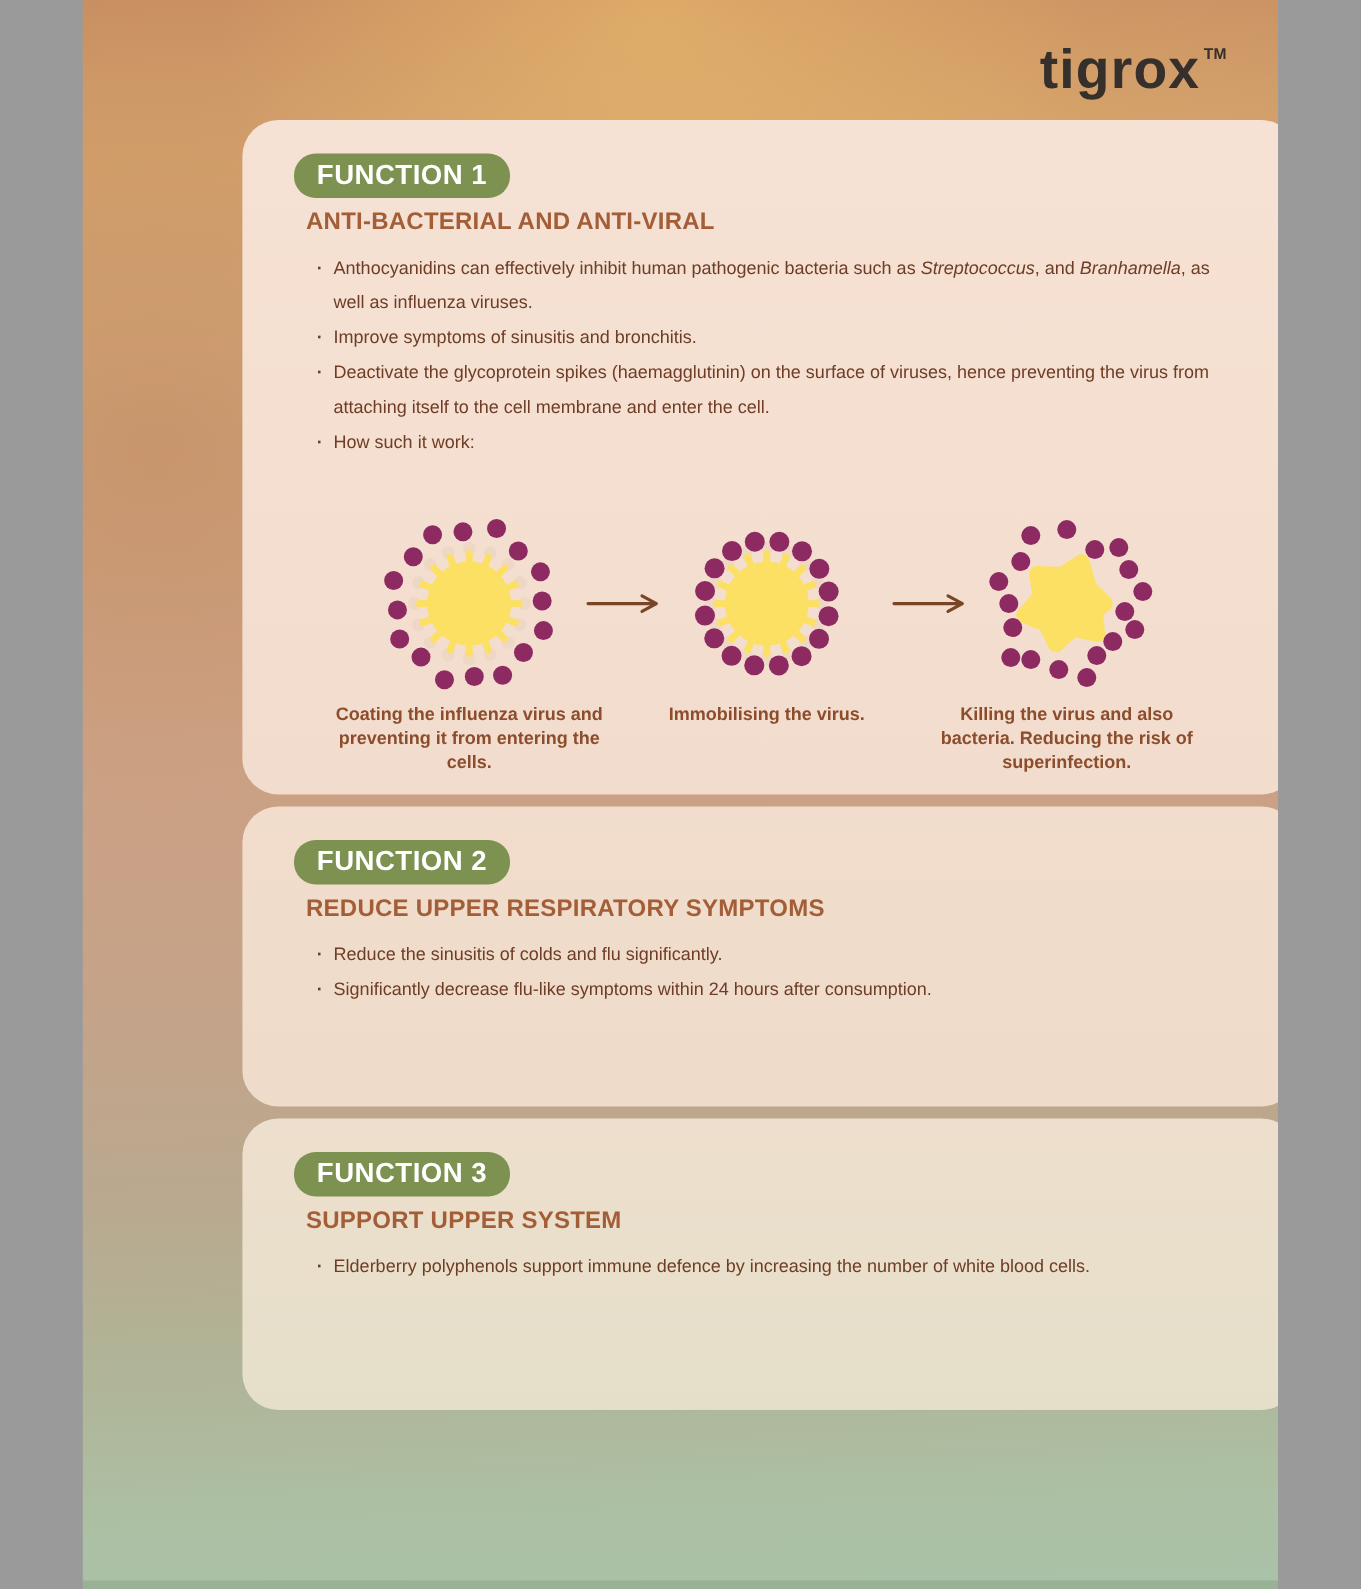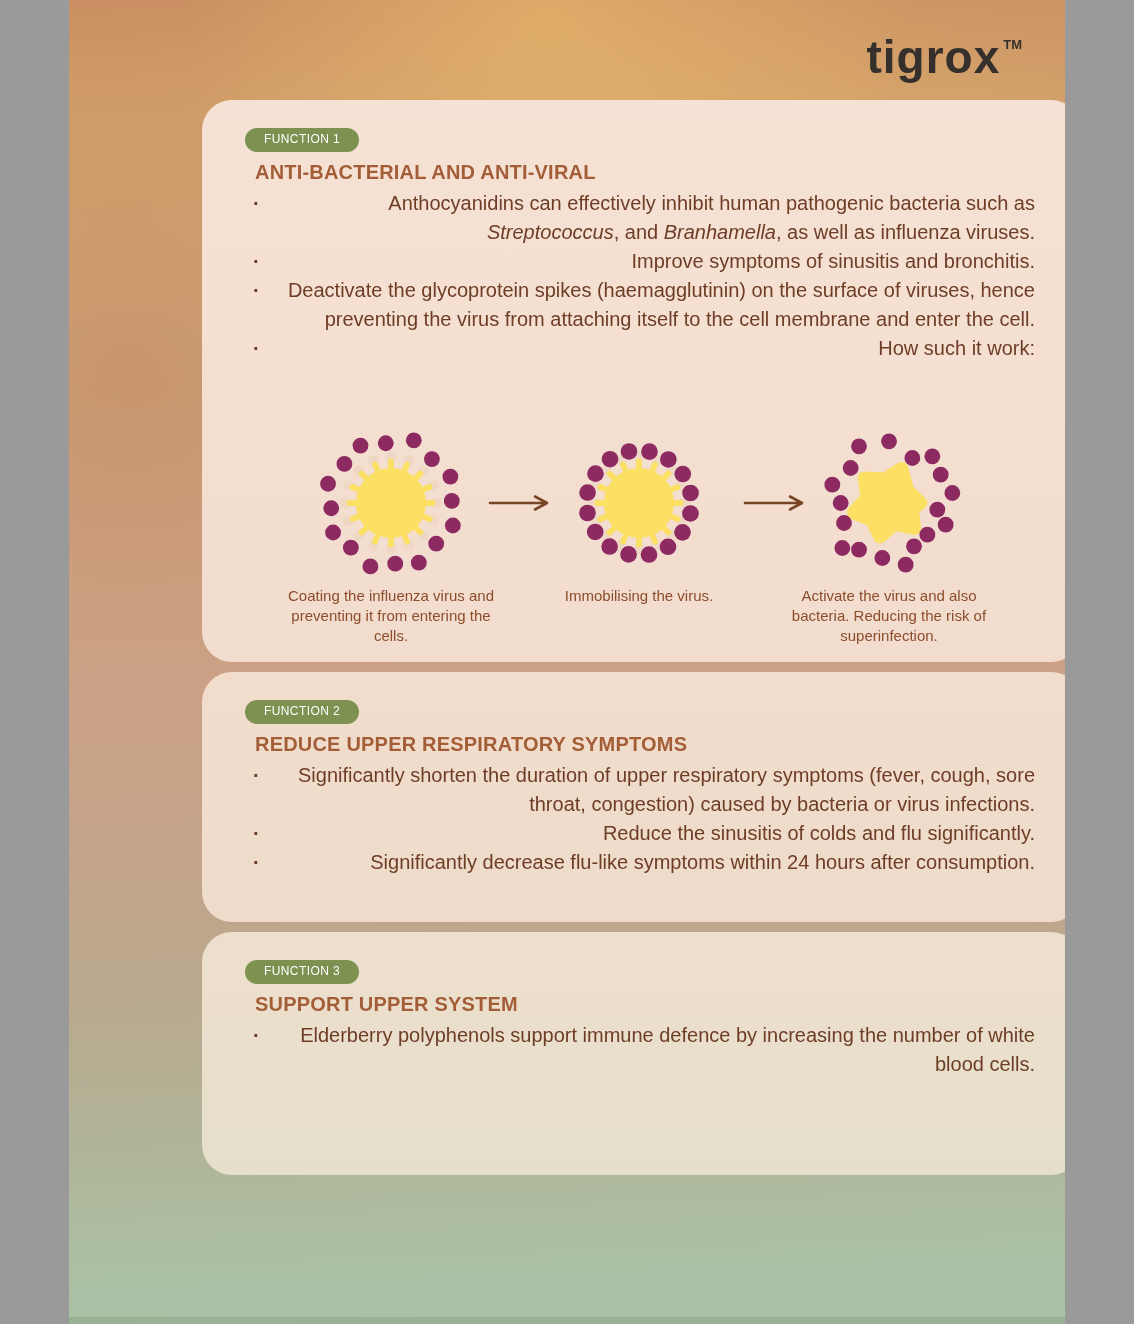--- a/index.html
+++ b/index.html
@@ -12,29 +12,29 @@
       radial-gradient(520px 430px at 6% 28%, rgba(166,98,56,.22), rgba(166,98,56,0) 70%),
       linear-gradient(178deg,#c98f62 0%,#d2a06c 10%,#d3a578 22%,#cfa27f 36%,#cba185 50%,#c4a389 62%,#b9a98f 74%,#b0b598 85%,#acc0a4 94%,#a9c2a8 100%);
   }
   .canvas::after{content:'';position:absolute;left:0;right:0;bottom:0;height:7px;background:rgba(95,125,85,.22);}
   .logo{position:absolute;top:34px;right:46px;color:#35302c;font-size:46px;font-weight:600;letter-spacing:1px;line-height:1;}
   .logo .tm{font-size:13px;font-weight:bold;position:relative;top:-24px;left:3px;letter-spacing:0;}
   .panel{position:absolute;left:133px;width:879px;border-radius:30px;box-sizing:border-box;padding:28px 45px 0 43px;}
   .p1{top:100px;height:562px;background:linear-gradient(180deg,#f6e2d4,#f2dccd);}
   .p2{top:672px;height:250px;background:linear-gradient(180deg,#f2ddcc,#eedbc9);}
   .p3{top:932px;height:243px;background:linear-gradient(180deg,#eedfcd,#e5dfca);}
-  .badge{display:inline-block;background:#7d9150;color:#ffffff;font-weight:normal;font-size:12px;letter-spacing:.4px;padding:4px 19px 6px;border-radius:18px;text-align:right;}
+  .badge{display:inline-block;background:#7d9150;color:#ffffff;font-weight:bold;font-size:23px;letter-spacing:.4px;padding:4px 19px 6px;border-radius:18px;text-align:right;}
   .heading{color:#a35e38;font-size:20px;font-weight:bold;margin:9px 0 5px 10px;letter-spacing:.2px;}
-  ul.bullets{list-style:none;margin:1px;padding:0;color:#6e3d26;font-size:20px;line-height:29px;text-align:right;}
+  ul.bullets{list-style:none;margin:12px;padding:0;color:#6e3d26;font-size:15px;line-height:29px;}
   ul.bullets li{padding-left:21px;position:relative;}
   ul.bullets li::before{content:'\00B7';position:absolute;left:7px;top:0;font-weight:bold;}
   .diagram{position:absolute;left:43px;top:328px;width:791px;height:215px;}
   .step{position:absolute;width:230px;text-align:center;top:0;}
   .step svg{width:150px;height:150px;display:block;margin:0 auto;}
-  .step .cap{margin-top:8px;font-size:15px;font-weight:normal;color:#8c4d2c;line-height:1.33;}
+  .step .cap{margin-top:8px;font-size:15px;font-weight:bold;color:#8c4d2c;line-height:1.33;}
   .step1{left:31px;} .step2{left:279px;} .step3{left:529px;}
   .arrow{position:absolute;top:66px;width:66px;height:18px;}
   .arrow1{left:243px;} .arrow2{left:498px;}
 </style>
 </head>
 <body>
 
 <div class="canvas">
 
   <div class="logo"><span>tigrox</span><span class="tm">TM</span></div>
@@ -183,30 +183,29 @@
             <circle cx="148" cy="98" r="9.5" fill="#8e2a62"></circle>
             <circle cx="36" cy="114" r="9.5" fill="#8e2a62"></circle>
             <circle cx="158" cy="116" r="9.5" fill="#8e2a62"></circle>
             <circle cx="136" cy="128" r="9.5" fill="#8e2a62"></circle>
             <circle cx="34" cy="144" r="9.5" fill="#8e2a62"></circle>
             <circle cx="54" cy="146" r="9.5" fill="#8e2a62"></circle>
             <circle cx="120" cy="142" r="9.5" fill="#8e2a62"></circle>
             <circle cx="82" cy="156" r="9.5" fill="#8e2a62"></circle>
             <circle cx="110" cy="164" r="9.5" fill="#8e2a62"></circle>
           </svg>
-        <div class="cap">Activate the virus and also bacteria. Reducing the risk of superinfection.</div>
+        <div class="cap">Killing the virus and also bacteria. Reducing the risk of superinfection.</div>
       </div>
     </div>
   </section>
 
   <section class="panel p2">
     <span class="badge">FUNCTION 2</span>
     <h2 class="heading">REDUCE UPPER RESPIRATORY SYMPTOMS</h2>
     <ul class="bullets">
-        <li><span>Significantly shorten the duration of upper respiratory symptoms (fever, cough, sore throat, congestion) caused by bacteria or virus infections.</span></li>
         <li><span>Reduce the sinusitis of colds and flu significantly.</span></li>
         <li><span>Significantly decrease flu-like symptoms within 24 hours after consumption.</span></li>
       </ul>
   </section>
 
   <section class="panel p3">
     <span class="badge">FUNCTION 3</span>
     <h2 class="heading">SUPPORT UPPER SYSTEM</h2>
     <ul class="bullets">
         <li><span>Elderberry polyphenols support immune defence by increasing the number of white blood cells.</span></li>

